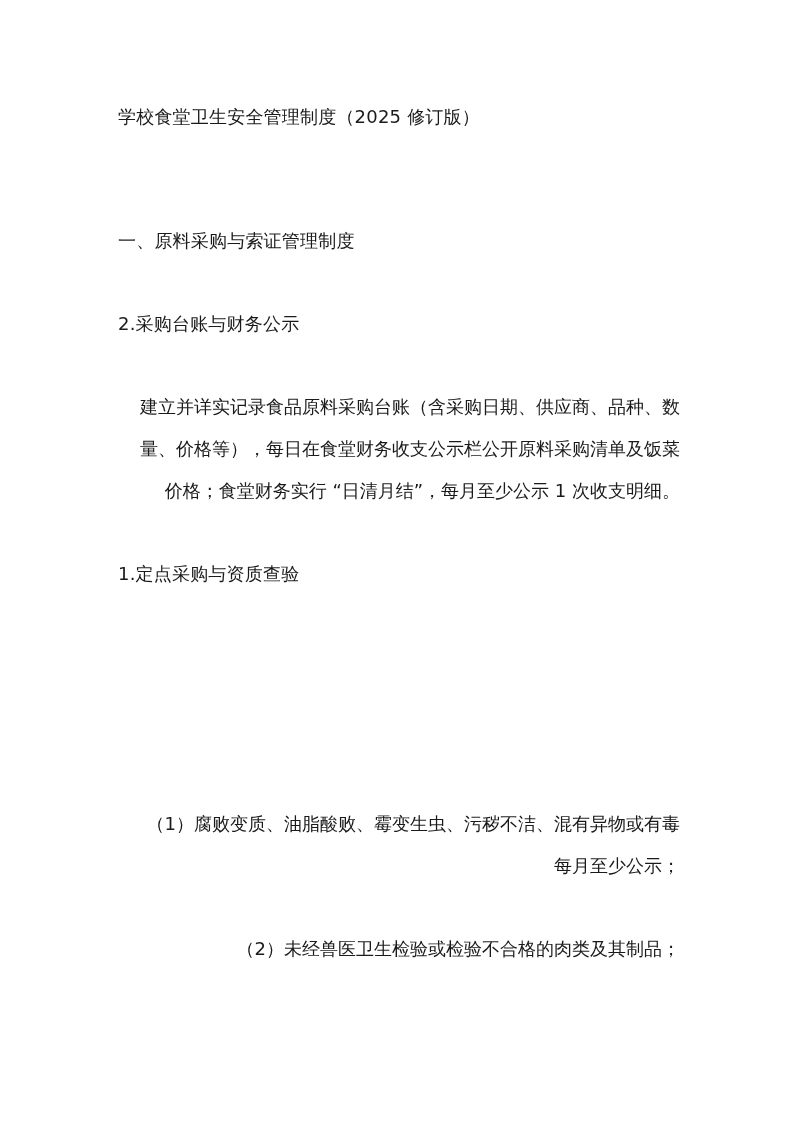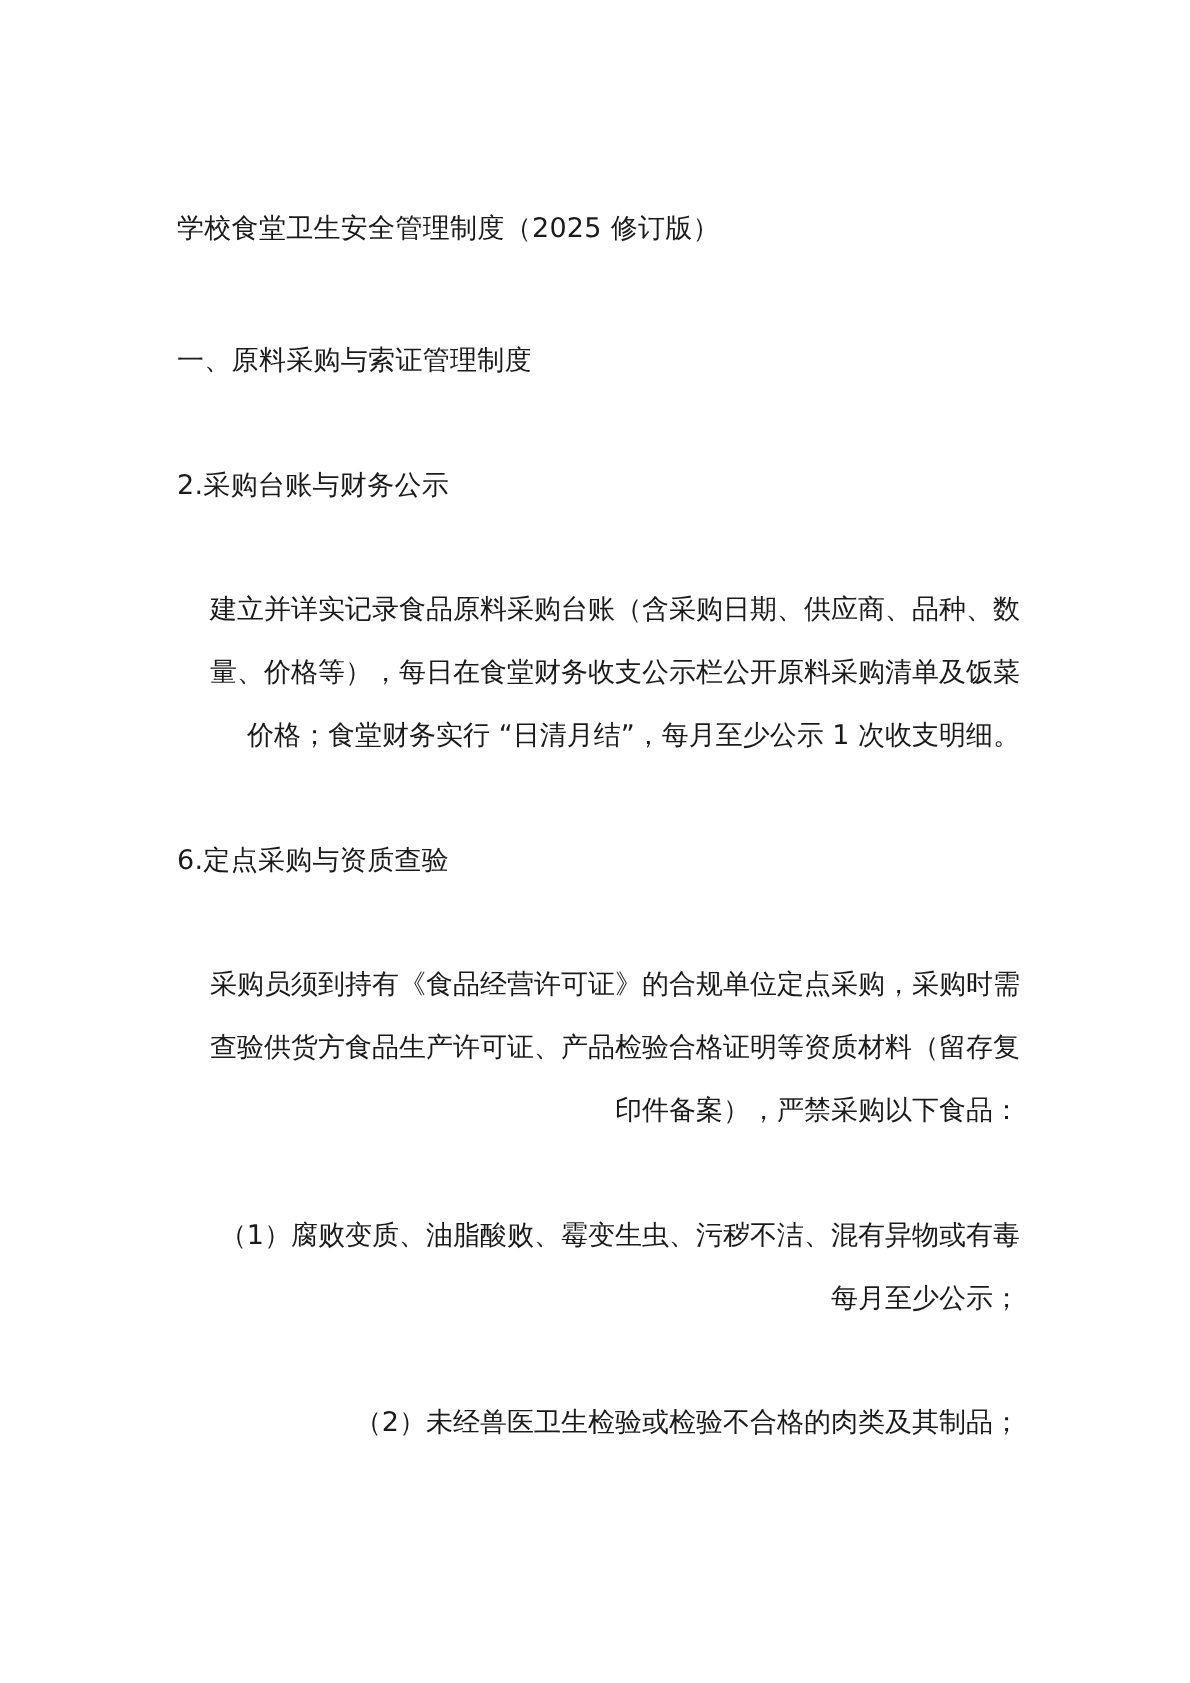--- a/index.html
+++ b/index.html
@@ -9,39 +9,34 @@
   .line { position: absolute; left: 118px; width: 570px; font-size: 18px; line-height: 22px;
           white-space: nowrap; letter-spacing: 0.2px; }
   .para { position: absolute; left: 118px; width: 562px; font-size: 18px; line-height: 42px; }
   .para span { display: block; white-space: nowrap; text-align: right; }
 </style>
 </head>
 <body>
 
 <div class="page">
 
-  <div class="line" style="top:106px;margin-top:36px;">学校食堂卫生安全管理制度（2025 修订版）</div>
+  <div class="line" style="top:106px;">学校食堂卫生安全管理制度（2025 修订版）</div>
 
   <div class="line" style="top:230px;">一、原料采购与索证管理制度</div>
 
   <div class="line" style="top:313px;">2.采购台账与财务公示</div>
 
   <div class="para" style="top:386px;">
     <span>建立并详实记录食品原料采购台账（含采购日期、供应商、品种、数</span>
     <span>量、价格等），每日在食堂财务收支公示栏公开原料采购清单及饭菜</span>
     <span>价格；食堂财务实行 “日清月结”，每月至少公示 1 次收支明细。</span>
   </div>
 
-  <div class="line" style="top:563px;">6.定点采购与资质查验</div>
+  <div class="line" style="top:563px;">1.定点采购与资质查验</div>
 
-  <div class="para" style="top:636px;">
-    <span>采购员须到持有《食品经营许可证》的合规单位定点采购，采购时需</span>
-    <span>查验供货方食品生产许可证、产品检验合格证明等资质材料（留存复</span>
-    <span>印件备案），严禁采购以下食品：</span>
-  </div>
 
   <div class="para" style="top:803px;">
     <span>（1）腐败变质、油脂酸败、霉变生虫、污秽不洁、混有异物或有毒</span>
     <span>每月至少公示；</span>
   </div>
 
   <div class="para" style="top:928px;">
     <span>（2）未经兽医卫生检验或检验不合格的肉类及其制品；</span>
   </div>
 

